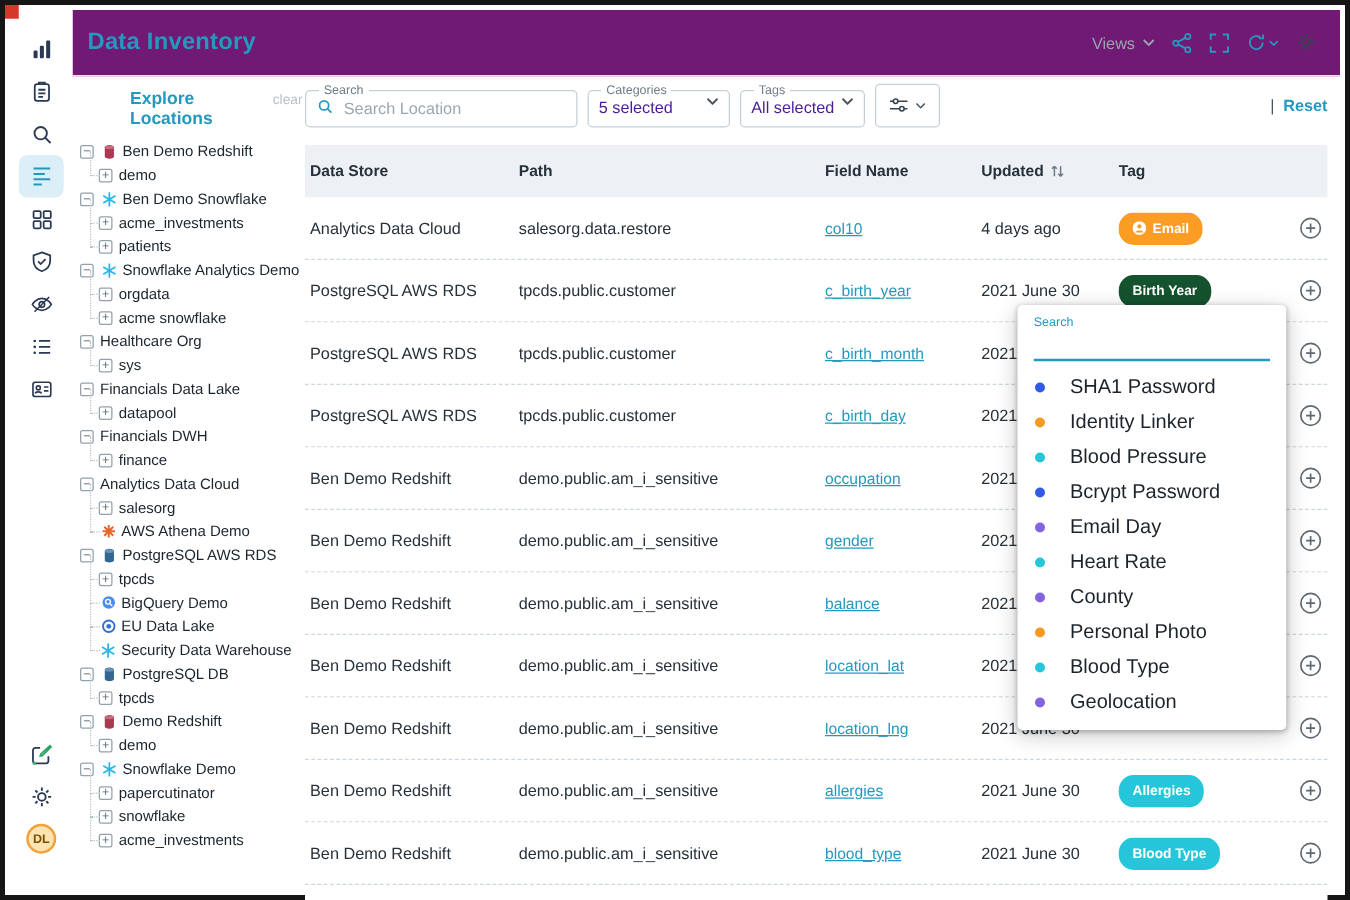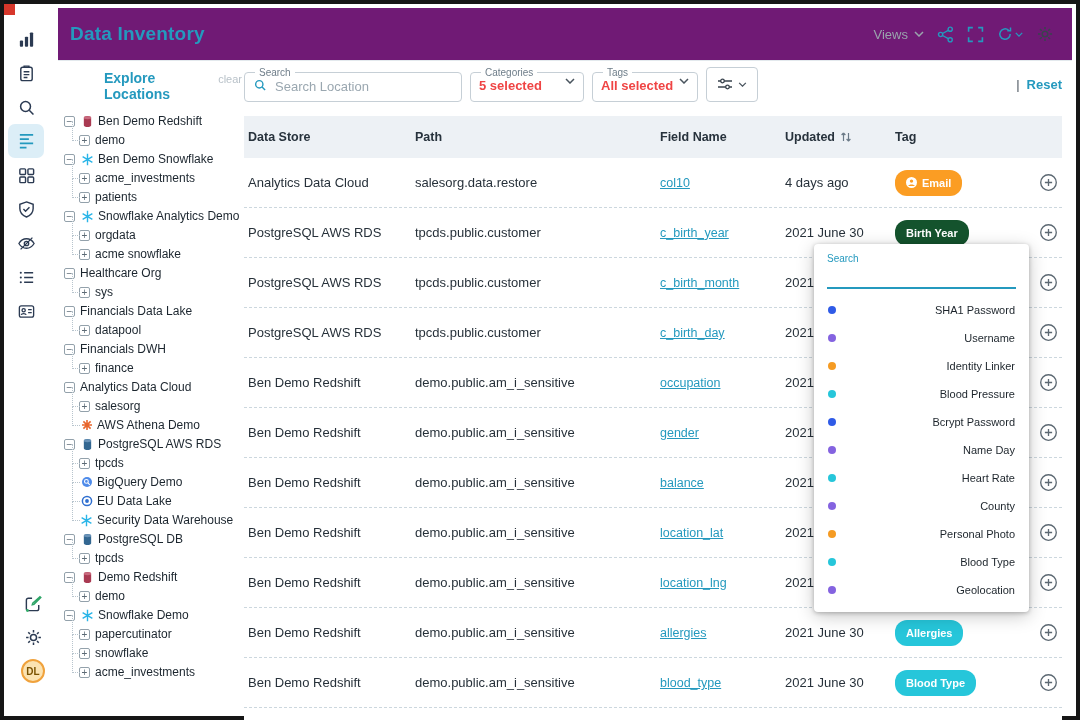--- a/index.html
+++ b/index.html
@@ -6,21 +6,21 @@
   body{
     width:1080px;height:720px;position:relative;overflow:hidden;
     font-family:"Liberation Sans",sans-serif;background:#ffffff;
     -webkit-font-smoothing:antialiased;
   }
   .frame{position:absolute;inset:0;border:4px solid #161616;box-sizing:border-box;background:#fff;}
   .rec{position:absolute;left:0;top:0;width:11px;height:11px;background:#d7372b;z-index:60;}
 
   
   .rail{position:absolute;left:4px;top:4px;bottom:4px;width:50px;background:#fff;
-    display:flex;flex-direction:column;padding-top:14px;padding-bottom:24px;box-sizing:border-box;z-index:5;}
+    display:flex;flex-direction:column;align-items:center;padding-top:14px;padding-bottom:24px;box-sizing:border-box;z-index:5;}
   .icn{width:36px;height:34px;display:flex;align-items:center;justify-content:center;color:#2b3a52;flex:none;cursor:pointer;}
   .icn svg{display:block;}
   .icn.sel{background:#dceef7;border-radius:7px;color:#2499be;}
   .rail-bottom{margin-top:auto;display:flex;flex-direction:column;align-items:center;}
   .avatar{width:24px;height:24px;border-radius:50%;background:#fbe3b2;border:2px solid #f0a23c;
     color:#7a5200;font-size:10px;font-weight:bold;display:flex;align-items:center;justify-content:center;box-sizing:border-box;}
 
   
   .topbar{position:absolute;left:54px;right:4px;top:4px;height:52px;border-bottom:1px solid #e3e9ed;
     display:flex;align-items:center;background:#701a75;z-index:4;}
@@ -47,21 +47,21 @@
   
   .filters{position:absolute;left:240px;right:14px;top:56px;height:48px;display:flex;align-items:center;gap:8px;z-index:3;}
   fieldset.ctl{border:1px solid #c6cfd6;border-radius:4px;margin:0;padding:0 8px 5px 8px;background:#fff;box-sizing:border-box;}
   fieldset.ctl legend{font-size:10px;color:#6e7d89;padding:0 4px;margin-left:2px;}
   .ctl-row{display:flex;align-items:flex-start;height:18px;gap:6px;}
   .ctl-search{width:198px;}
   .ctl-search input{border:none;outline:none;font-size:13px;color:#212b33;flex:1;min-width:0;font-family:"Liberation Sans",sans-serif;}
   .ctl-search input::placeholder{color:#9aa7b0;}
   .ctl-cats{width:114px;}
   .ctl-tags{width:92px;}
-  .ctl-value{font-size:13px;color:#ef4444;white-space:nowrap;font-weight:bold;}
+  .ctl-value{font-size:13px;color:#4c1d95;white-space:nowrap;}
   .ctl-chevron{margin-left:auto;display:flex;}
   .filter-mini{width:52px;height:35px;border:1px solid #c6cfd6;border-radius:4px;display:flex;align-items:center;justify-content:center;gap:5px;cursor:pointer;box-sizing:border-box;background:#fff;}
   .reset-wrap{margin-left:auto;display:flex;align-items:center;gap:7px;font-size:13px;}
   .reset-pipe{color:#49545e;}
   .reset-link{color:#2499be;font-weight:bold;cursor:pointer;text-decoration:none;}
 
   
   .table{position:absolute;left:240px;right:14px;top:112px;bottom:0;z-index:2;}
   .thead,.trow{display:grid;grid-template-columns:167px 245px 125px 110px 140px 1fr;align-items:center;}
   .thead{height:42px;background:#edf1f5;font-size:12.5px;font-weight:bold;color:#27323c;}
@@ -74,21 +74,21 @@
   .badge-ic{display:flex;}
   .plusc{display:flex;justify-content:center;padding-right:0;}
   .plus-btn{display:flex;cursor:pointer;}
 
   
   .popup{position:absolute;left:810px;top:240px;width:215px;background:#fff;border-radius:4px;
     box-shadow:0 1px 4px rgba(0,0,0,.25),0 4px 18px rgba(0,0,0,.22);z-index:40;padding:9px 0 8px;box-sizing:border-box;}
   .popup-search-label{color:#2499be;font-size:10px;margin:0 13px 1px;}
   .popup-input{display:block;width:calc(100% - 26px);margin:0 13px 7px;border:none;border-bottom:2px solid #2499be;
     font-size:13px;padding:3px 0 4px;outline:none;font-family:"Liberation Sans",sans-serif;box-sizing:border-box;}
-  .popup-item{display:flex;align-items:center;gap:20px;height:28px;padding:0 14px;font-size:11px;color:#1c242b;cursor:pointer;justify-content:space-between;}
+  .popup-item{display:flex;align-items:center;gap:20px;height:28px;padding:0 14px;font-size:16px;color:#1c242b;cursor:pointer;}
   .dot{flex:none;width:8px;height:8px;border-radius:50%;}
 </style>
 </head>
 <body>
 
 <div class="frame">
   <div class="rec"></div>
 
   <nav class="rail">
     <div class="icn">
@@ -719,43 +719,39 @@
 
   <div class="popup">
     <div class="popup-search-label">Search</div>
     <input class="popup-input" value="" style="">
     <div id="popup-list">
   <div class="popup-item">
     <span class="dot" style="background: rgb(47, 91, 231);"></span>
     <span class="popup-item-label">SHA1 Password</span>
   </div>
 
-  <div class="popup-item">
-    <span class="dot" style="background: rgb(132, 99, 224);"></span>
-    <span class="popup-item-label">Username</span>
-  </div>
 
   <div class="popup-item">
     <span class="dot" style="background: rgb(245, 155, 35);"></span>
     <span class="popup-item-label">Identity Linker</span>
   </div>
 
   <div class="popup-item">
     <span class="dot" style="background: rgb(38, 198, 218);"></span>
     <span class="popup-item-label">Blood Pressure</span>
   </div>
 
   <div class="popup-item">
     <span class="dot" style="background: rgb(47, 91, 231);"></span>
     <span class="popup-item-label">Bcrypt Password</span>
   </div>
 
   <div class="popup-item">
     <span class="dot" style="background: rgb(132, 99, 224);"></span>
-    <span class="popup-item-label">Name Day</span>
+    <span class="popup-item-label">Email Day</span>
   </div>
 
   <div class="popup-item">
     <span class="dot" style="background: rgb(38, 198, 218);"></span>
     <span class="popup-item-label">Heart Rate</span>
   </div>
 
   <div class="popup-item">
     <span class="dot" style="background: rgb(132, 99, 224);"></span>
     <span class="popup-item-label">County</span>

